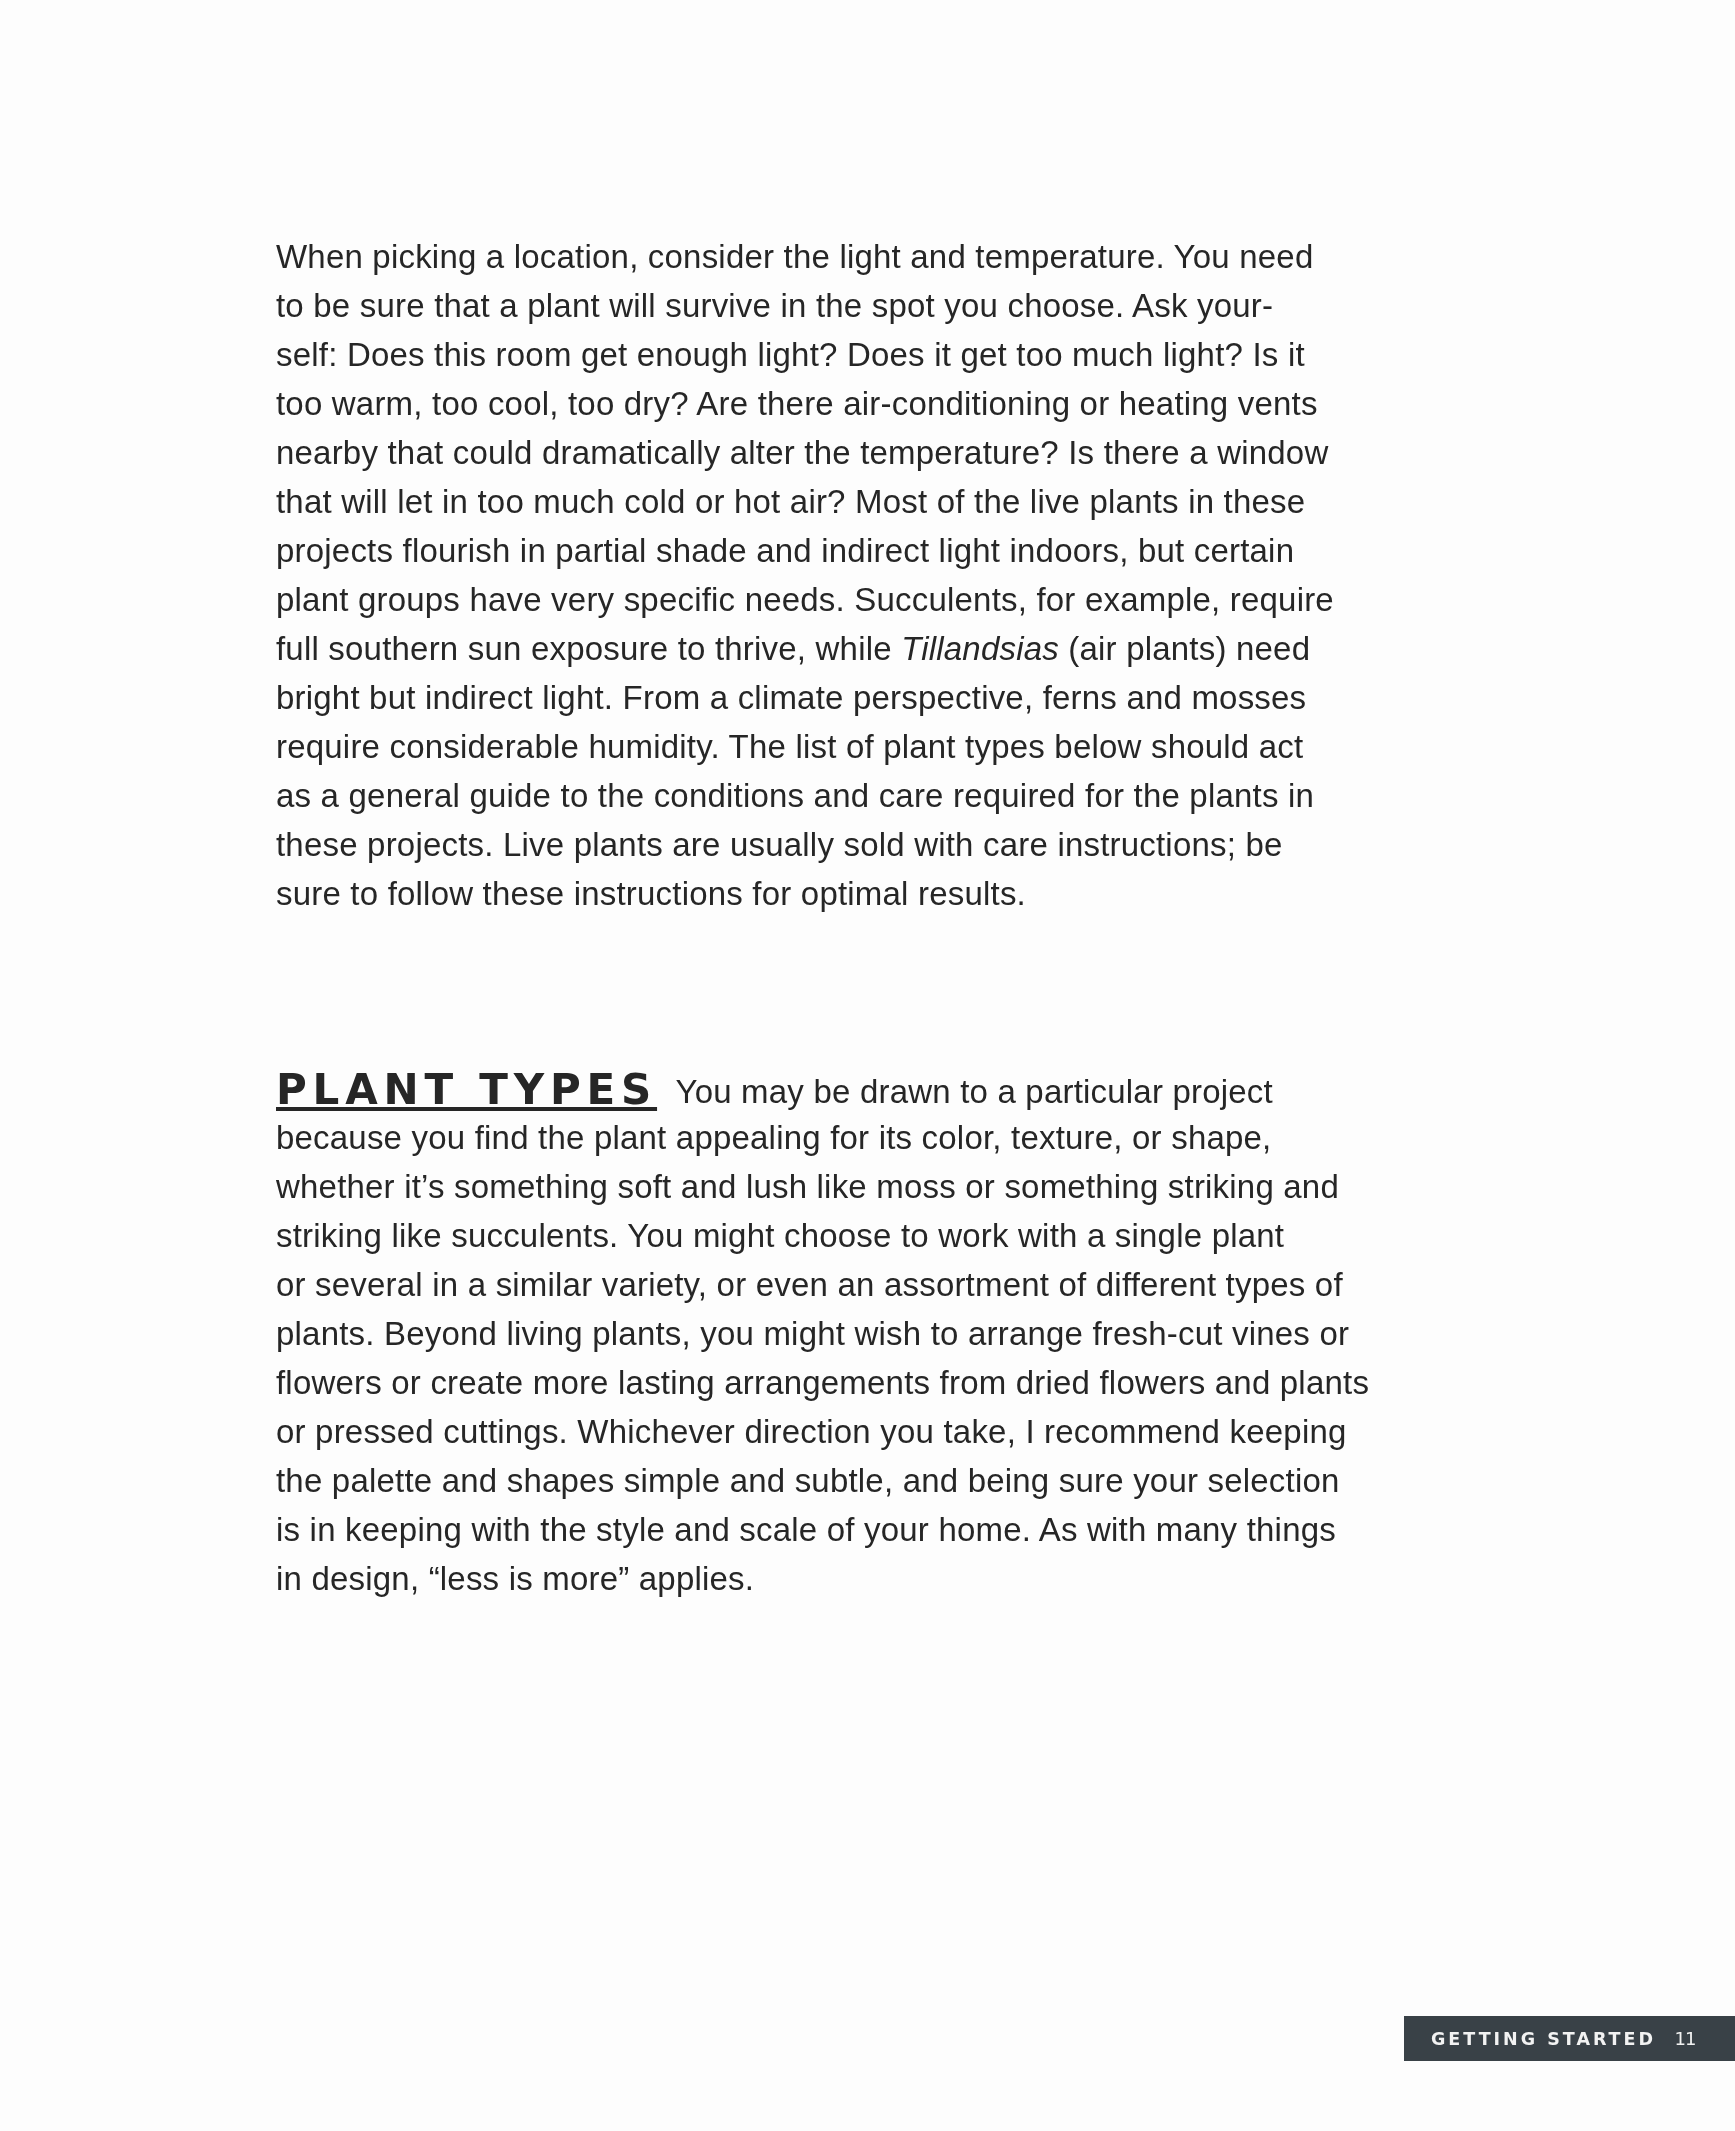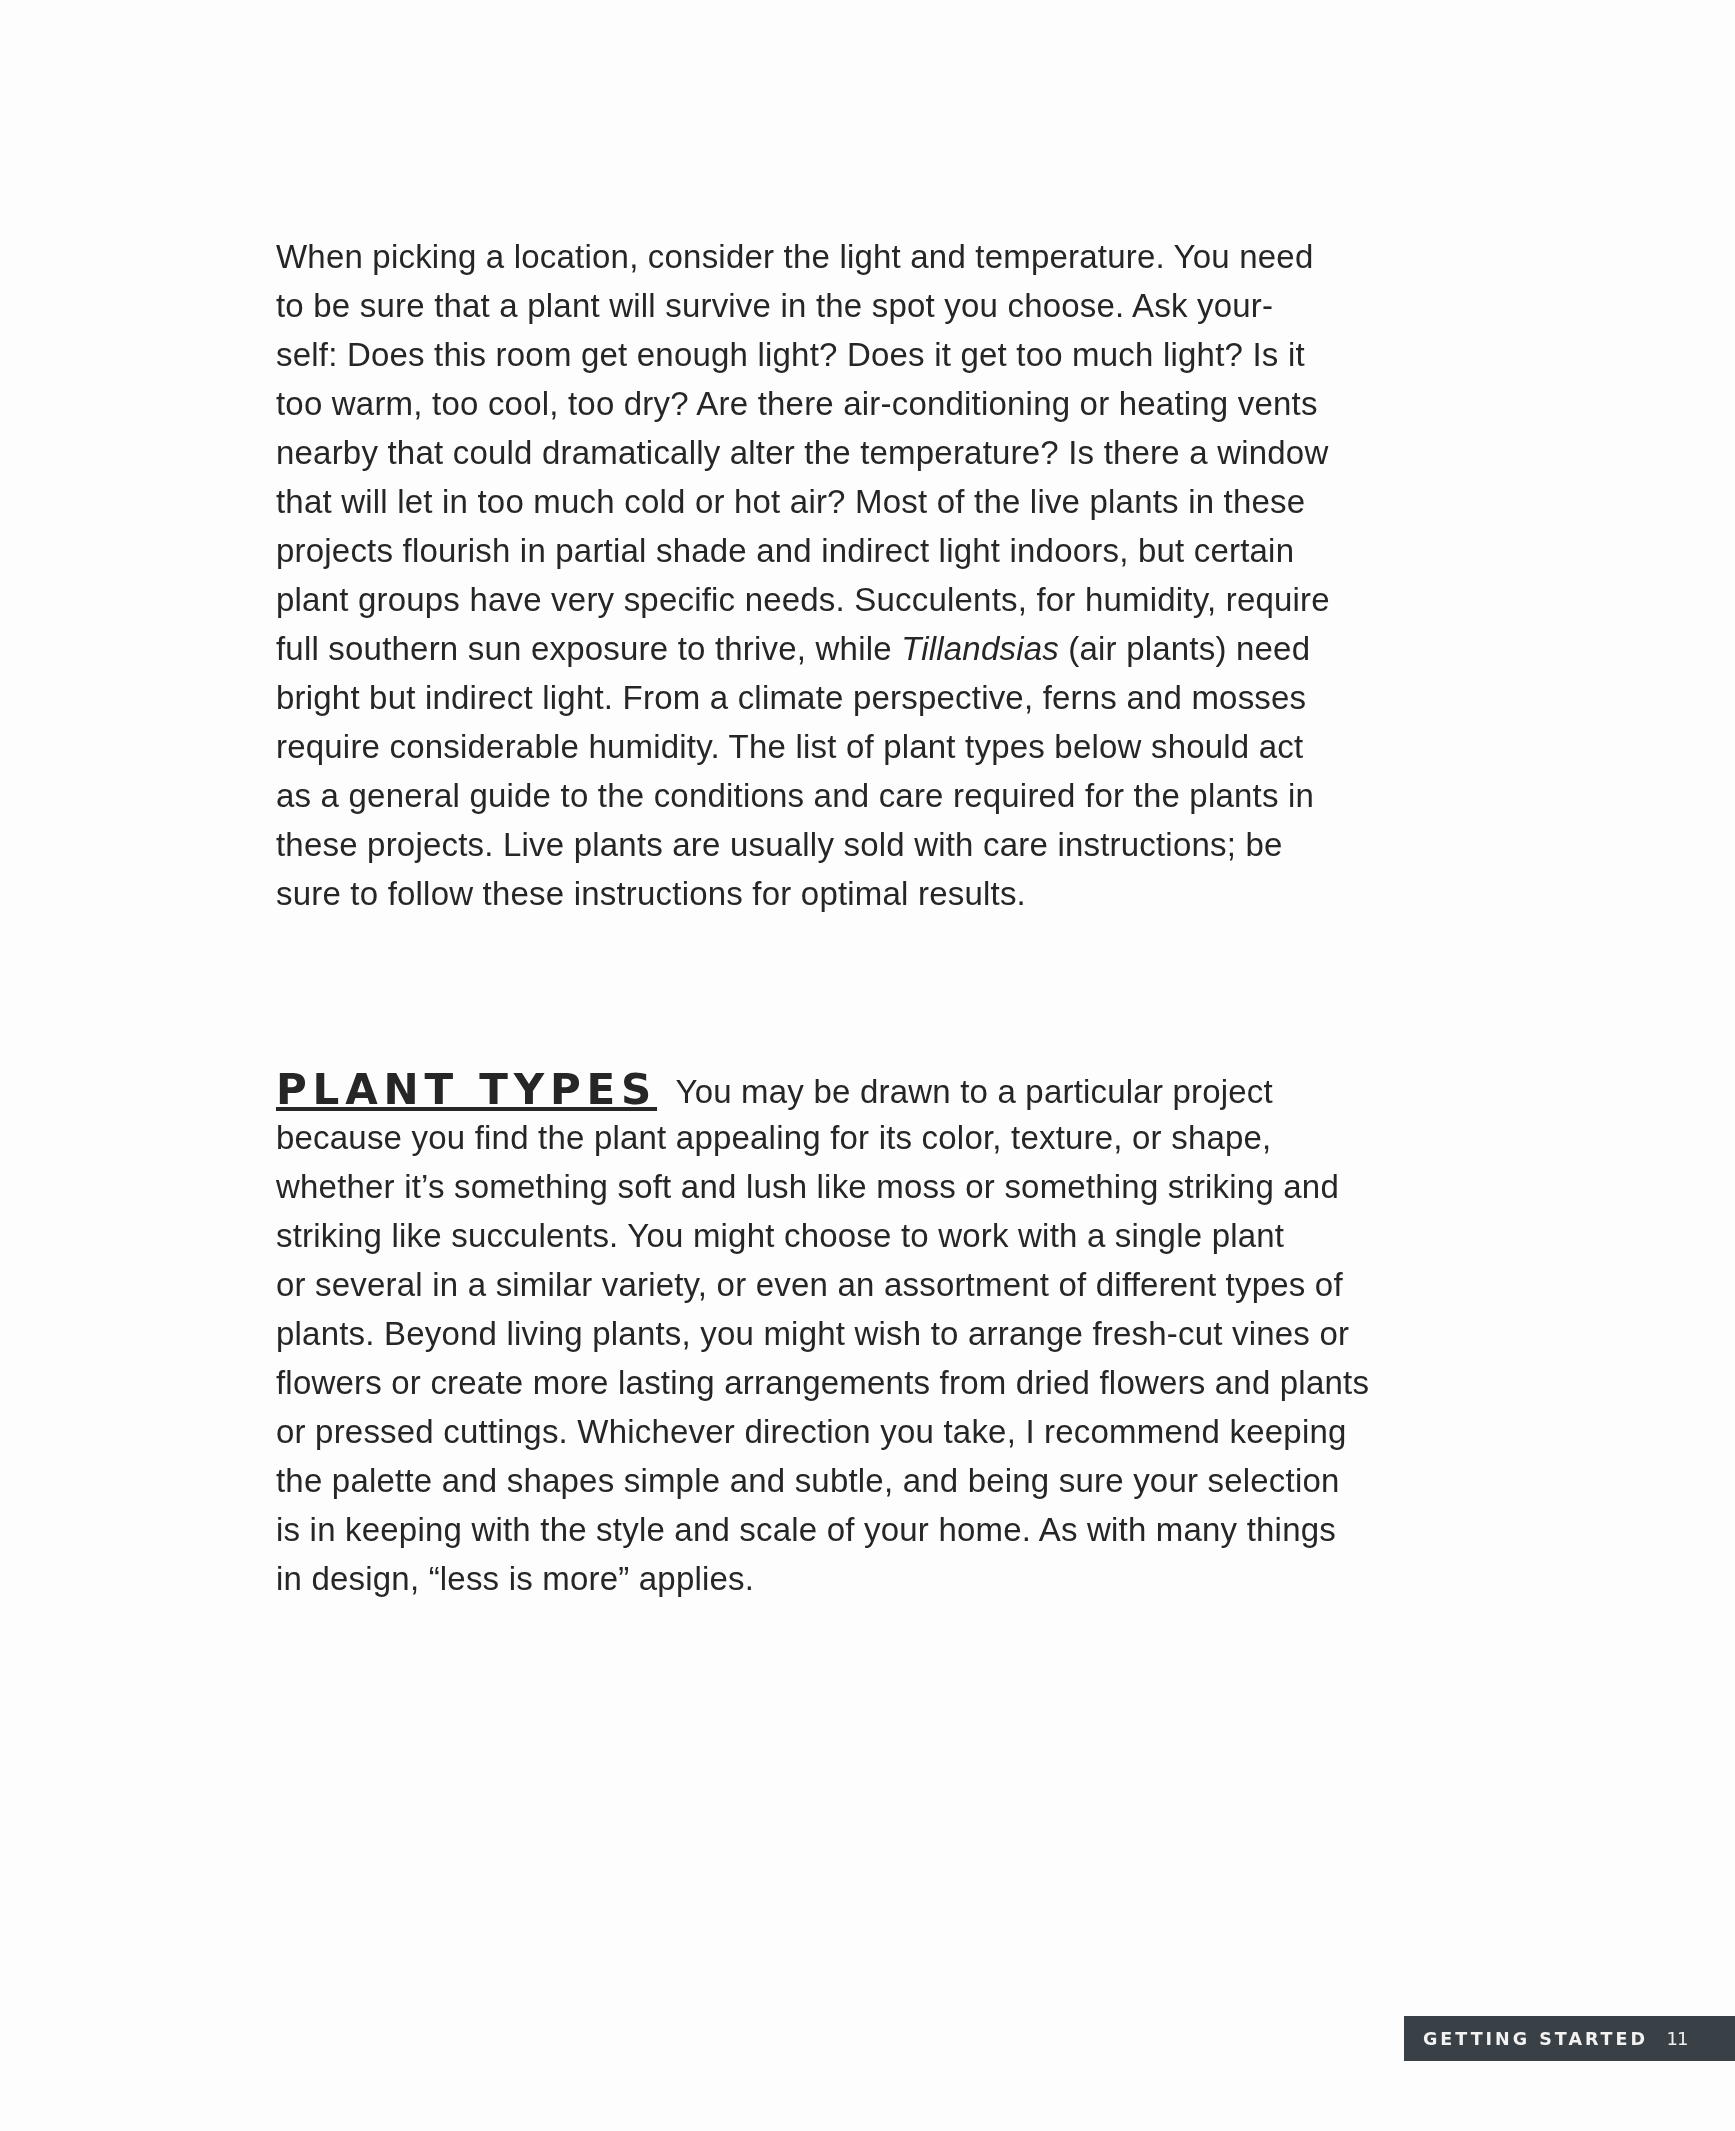--- a/index.html
+++ b/index.html
@@ -57,21 +57,21 @@
       background: #394147;
       display: flex;
       align-items: center;
     }
     .footer-section {
       font-family: "DejaVu Sans", sans-serif;
       font-weight: bold;
       font-size: 17.5px;
       letter-spacing: 3px;
       color: #f2f2f2;
-      margin-left: 19px;
+      margin-left: 27px;
     }
     .footer-page {
       font-family: "DejaVu Sans", sans-serif;
       font-weight: normal;
       font-size: 18px;
       color: #f2f2f2;
       margin-left: 18.4px;
       letter-spacing: -0.8px;
     }
   </style>
@@ -81,21 +81,21 @@
 <div class="page">
 
   <div class="para para-1">
     <span class="line">When picking a location, consider the light and temperature. You need</span>
     <span class="line">to be sure that a plant will survive in the spot you choose. Ask your-</span>
     <span class="line">self: Does this room get enough light? Does it get too much light? Is it</span>
     <span class="line">too warm, too cool, too dry? Are there air-conditioning or heating vents</span>
     <span class="line">nearby that could dramatically alter the temperature? Is there a window</span>
     <span class="line">that will let in too much cold or hot air? Most of the live plants in these</span>
     <span class="line">projects flourish in partial shade and indirect light indoors, but certain</span>
-    <span class="line">plant groups have very specific needs. Succulents, for humidity, require</span>
+    <span class="line">plant groups have very specific needs. Succulents, for example, require</span>
     <span class="line"><span>full southern sun exposure to thrive, while </span><span class="ital">Tillandsias</span><span> (air plants) need</span></span>
     <span class="line">bright but indirect light. From a climate perspective, ferns and mosses</span>
     <span class="line">require considerable humidity. The list of plant types below should act</span>
     <span class="line">as a general guide to the conditions and care required for the plants in</span>
     <span class="line">these projects. Live plants are usually sold with care instructions; be</span>
     <span class="line">sure to follow these instructions for optimal results.</span>
   </div>
 
   <div class="para para-2">
     <span class="line"><span class="heading">PLANT TYPES</span><span>You may be drawn to a particular project</span></span>

